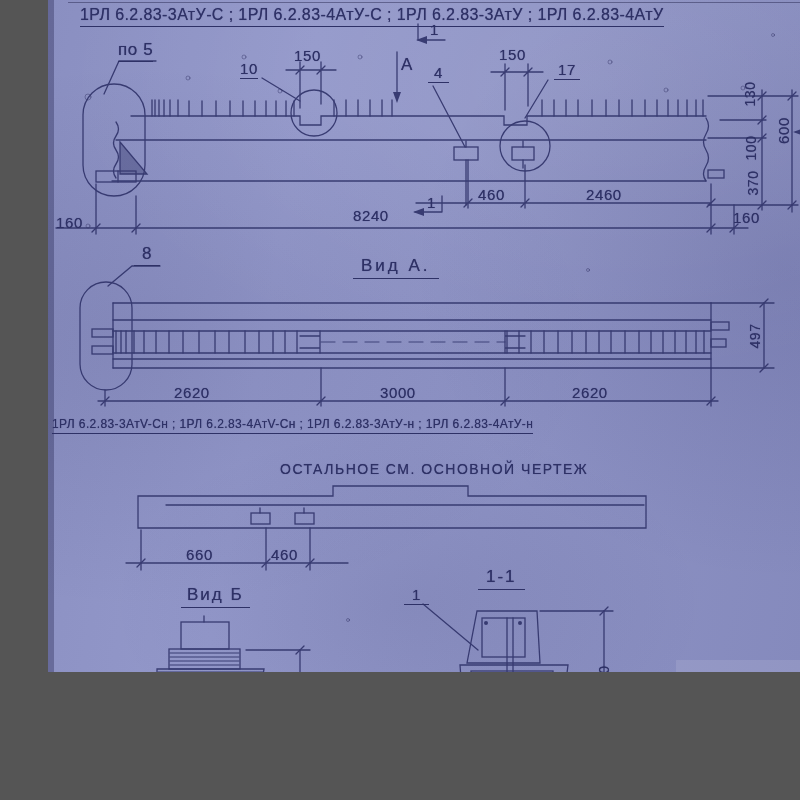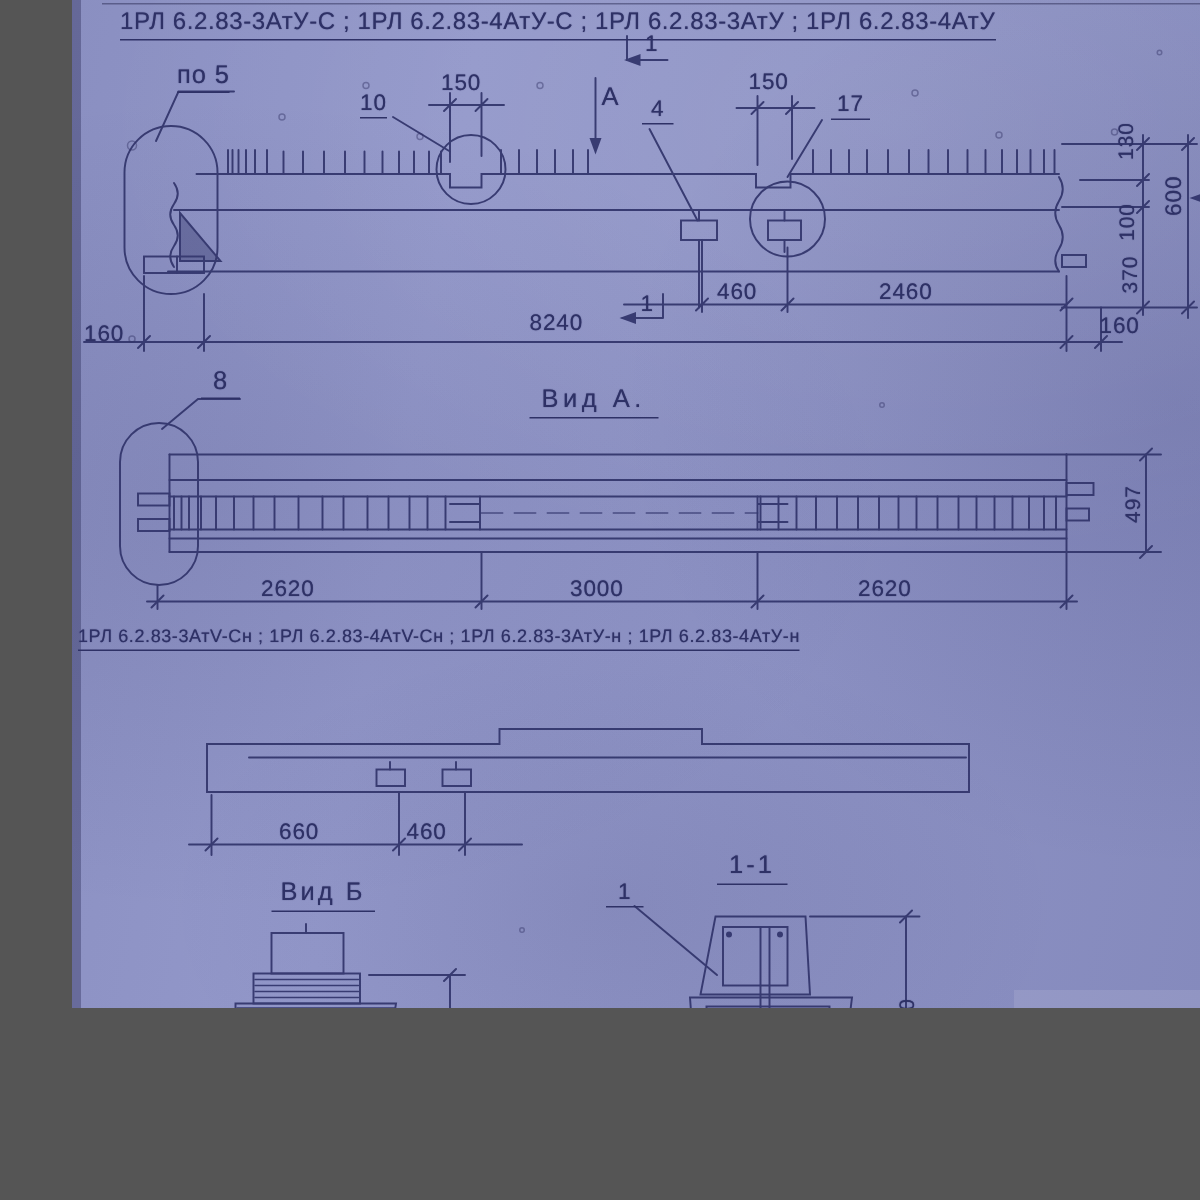--- a/index.html
+++ b/index.html
@@ -215,20 +215,21 @@
         <circle cx="695" cy="88" r="2"></circle>
         <circle cx="40" cy="226" r="2"></circle>
       <circle cx="725" cy="35" r="1.5"></circle>
         <circle cx="540" cy="270" r="1.5"></circle>
         <circle cx="300" cy="620" r="1.5"></circle>
     </g>
   </svg>
 
   <div class="lbl head" style="left:32px;top:6px;">1РЛ 6.2.83-3АтУ-С ;  1РЛ 6.2.83-4АтУ-С ;  1РЛ 6.2.83-3АтУ ;  1РЛ 6.2.83-4АтУ</div>
   <div class="lbl head" style="left:4px;top:417px;font-size:12px;">1РЛ 6.2.83-3АтV-Сн ;  1РЛ 6.2.83-4АтV-Сн ;  1РЛ 6.2.83-3АтУ-н ;  1РЛ 6.2.83-4АтУ-н</div>
+  <div class="lbl" style="left:232px;top:461px;font-size:14px;letter-spacing:1.5px;">ОСТАЛЬНОЕ  СМ.  ОСНОВНОЙ  ЧЕРТЕЖ</div>
 
   <div class="lbl big ul" style="left:70px;top:40px;">по 5</div>
   <div class="lbl" style="left:246px;top:47px;">150</div>
   <div class="lbl ul" style="left:192px;top:60px;">10</div>
   <div class="lbl" style="left:382px;top:21px;">1</div>
   <div class="lbl big" style="left:353px;top:55px;">A</div>
   <div class="lbl ul" style="left:380px;top:64px;padding:0 6px 1px;">4</div>
   <div class="lbl" style="left:451px;top:46px;">150</div>
   <div class="lbl ul" style="left:506px;top:61px;padding:0 4px 1px;">17</div>
   <div class="lbl rot small" style="left:680px;top:86px;">130</div>

